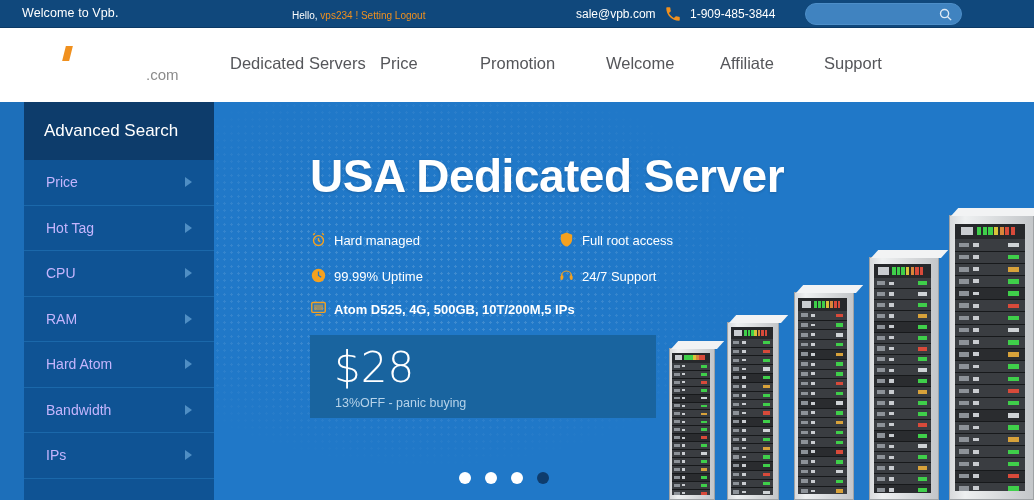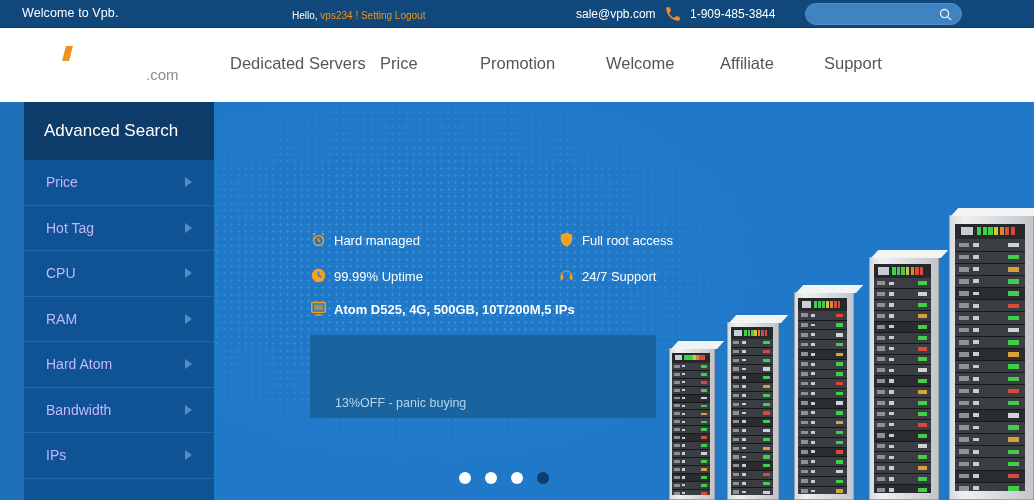--- a/index.html
+++ b/index.html
@@ -670,20 +670,21 @@
           <div class="unit" style="height: 12.1773px; background: rgb(42, 44, 47);">
             <div class="led" style="background: rgb(216, 74, 58);"></div>
           </div>
           <div class="unit" style="height: 12.1773px;">
             <div class="led" style="background: rgb(63, 207, 74);"></div>
           </div>
         </div>
       </div>
     </div>
 
+  <div class="hero-title">USA Dedicated Server</div>
 
   <div id="features">
       <div class="feature" style="left: 96px; top: 131px;">
         <span class="ficon"><svg viewBox="0 0 24 24" width="17" height="17" fill="none" stroke="currentColor" stroke-width="2">
             <circle cx="12" cy="13.5" r="7"></circle>
             <path d="M12 10v3.5l2.5 1.5"></path>
             <path d="M4.5 5.5L7 3.2M19.5 5.5L17 3.2"></path>
           </svg></span>
         <span class="ftext">Hard managed</span>
       </div>
@@ -715,20 +716,21 @@
       <svg viewBox="0 0 24 24" width="17" height="17" fill="none" stroke="currentColor" stroke-width="2">
         <rect x="2.5" y="3.5" width="19" height="14" rx="1.5"></rect>
         <rect x="5.5" y="6.5" width="13" height="8" fill="currentColor" opacity=".55" stroke="none"></rect>
         <path d="M8 21h8"></path>
       </svg>
     </span>
     <span class="ftext">Atom D525, 4G, 500GB, 10T/200M,5 IPs</span>
   </div>
 
   <div class="price-panel">
+    <div class="price-amount">$28</div>
     <div class="price-sub">13%OFF - panic buying</div>
   </div>
 
   <div class="dots" id="dots">
       <span class="dot" style="left: 0px;"></span>
       <span class="dot" style="left: 26px;"></span>
       <span class="dot" style="left: 52px;"></span>
       <span class="dot active" style="left: 78px;"></span>
     </div>
 </div>

